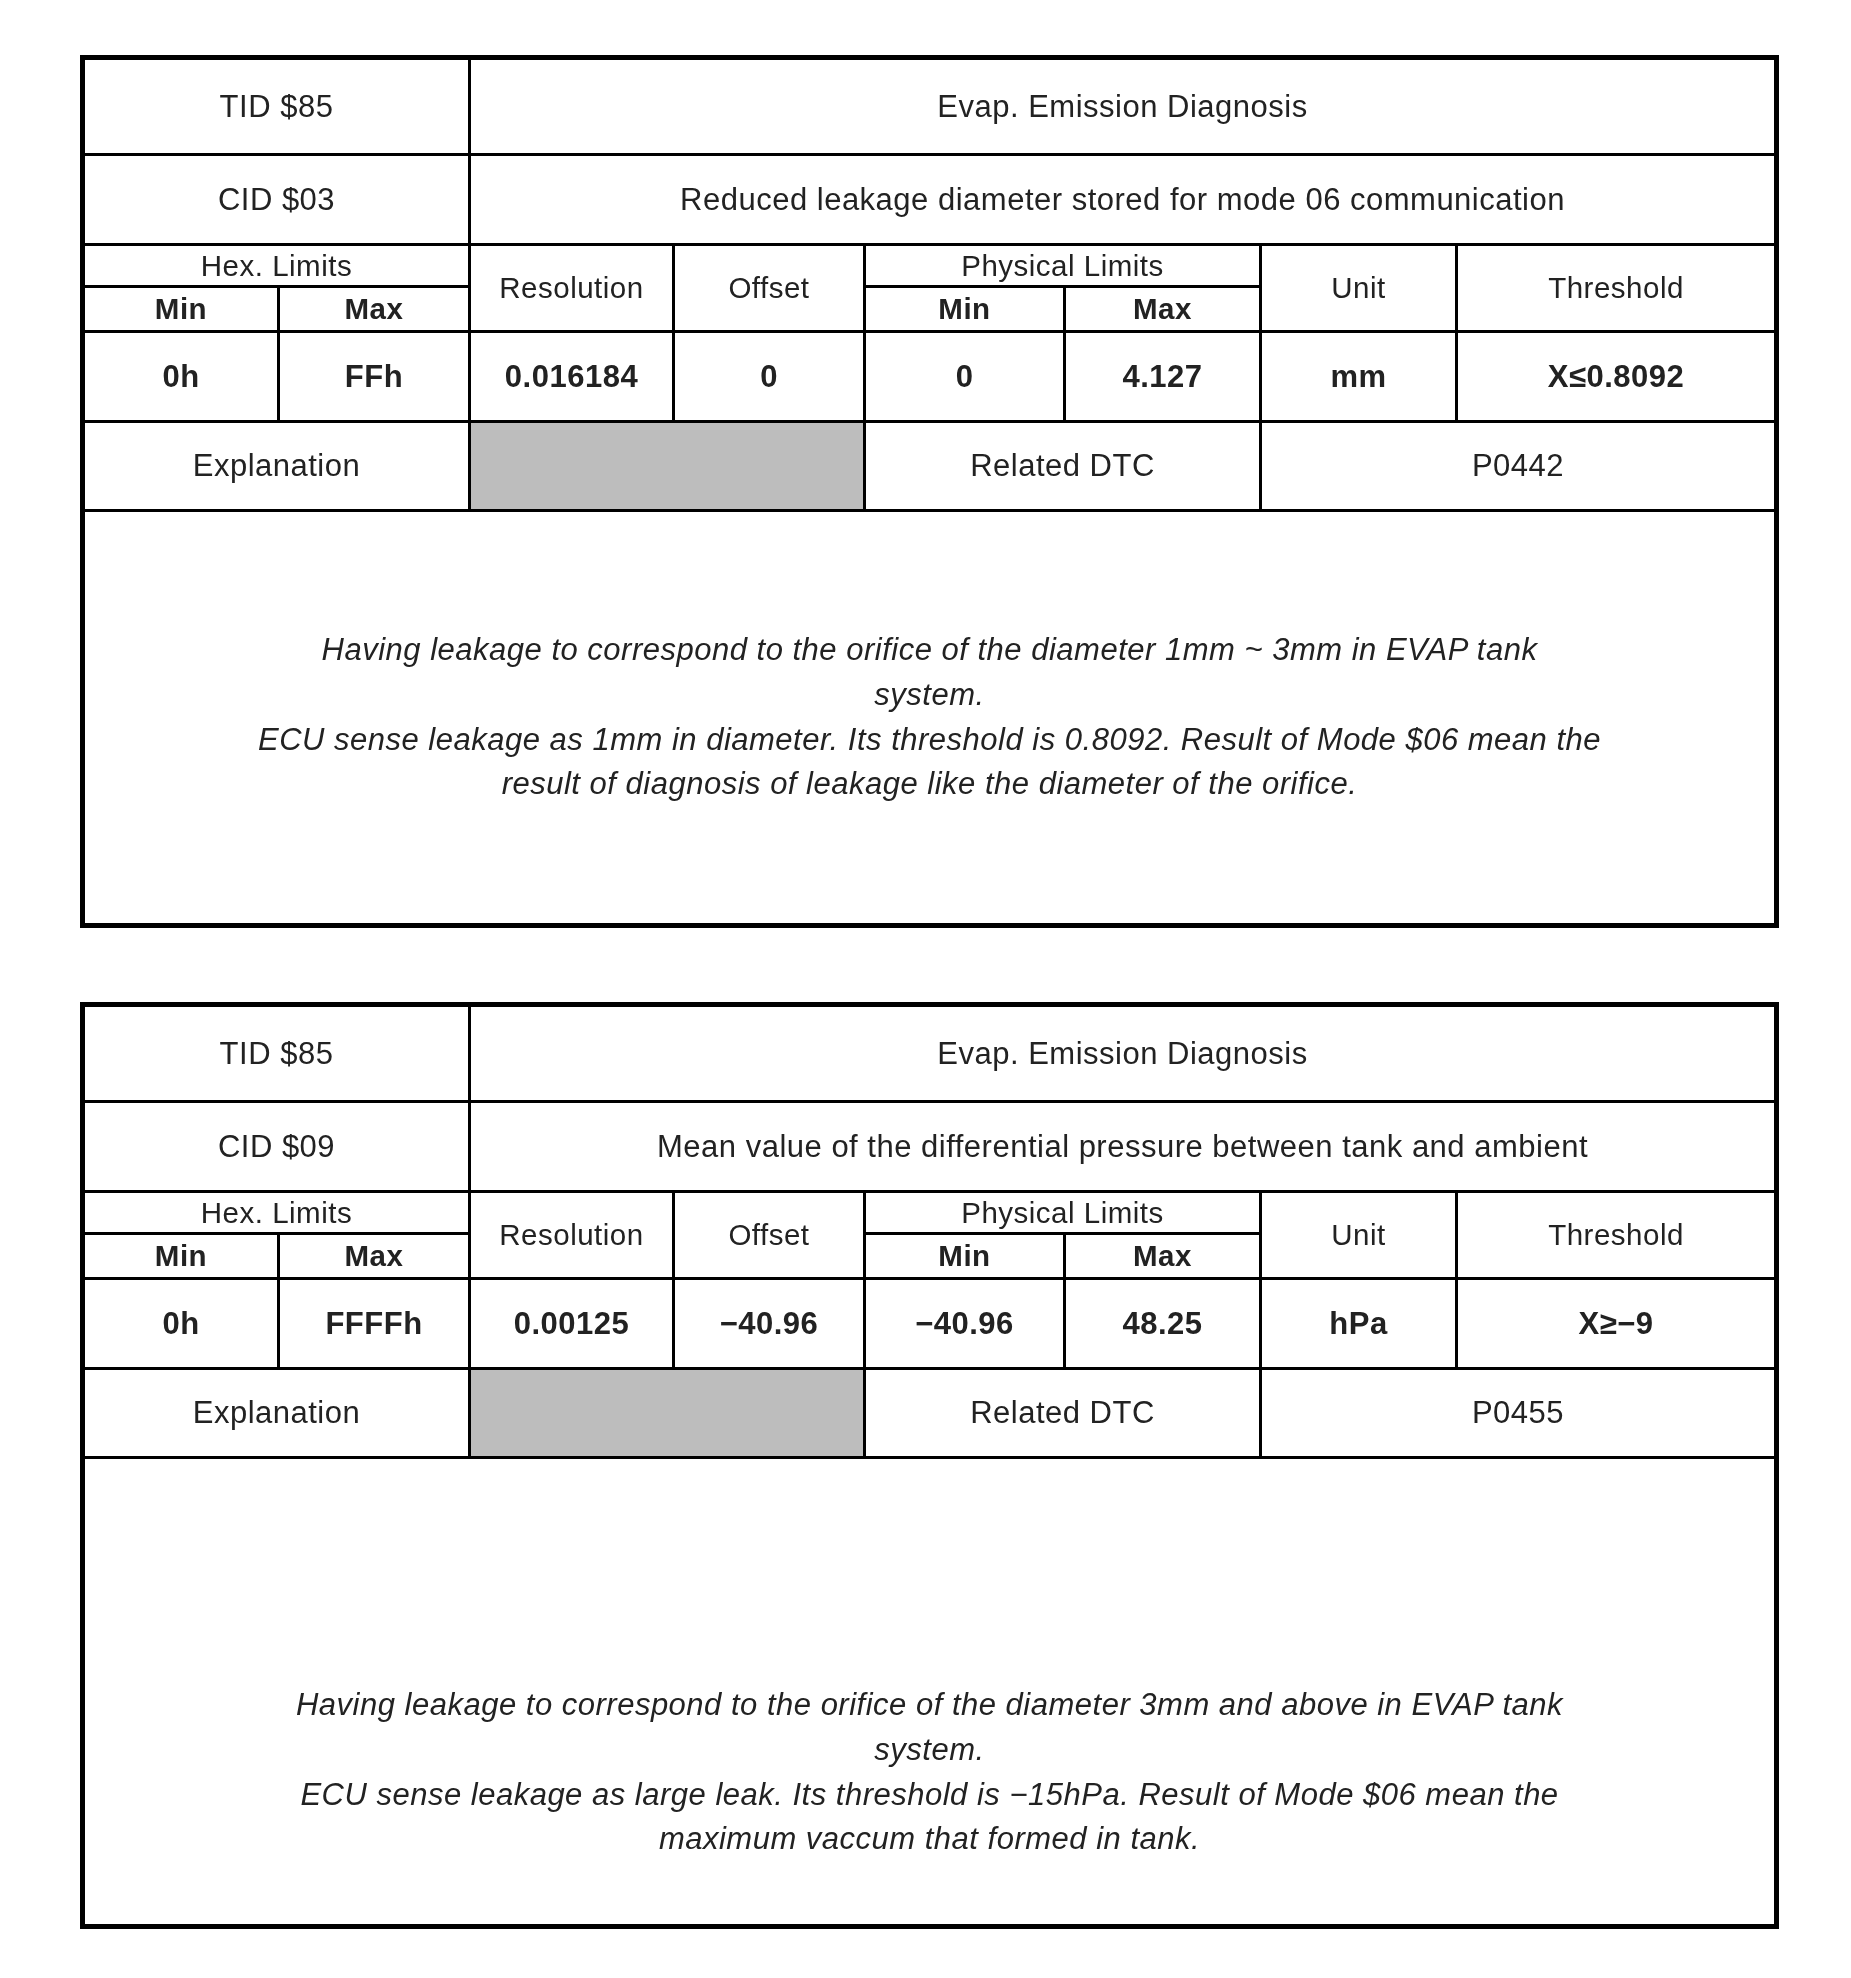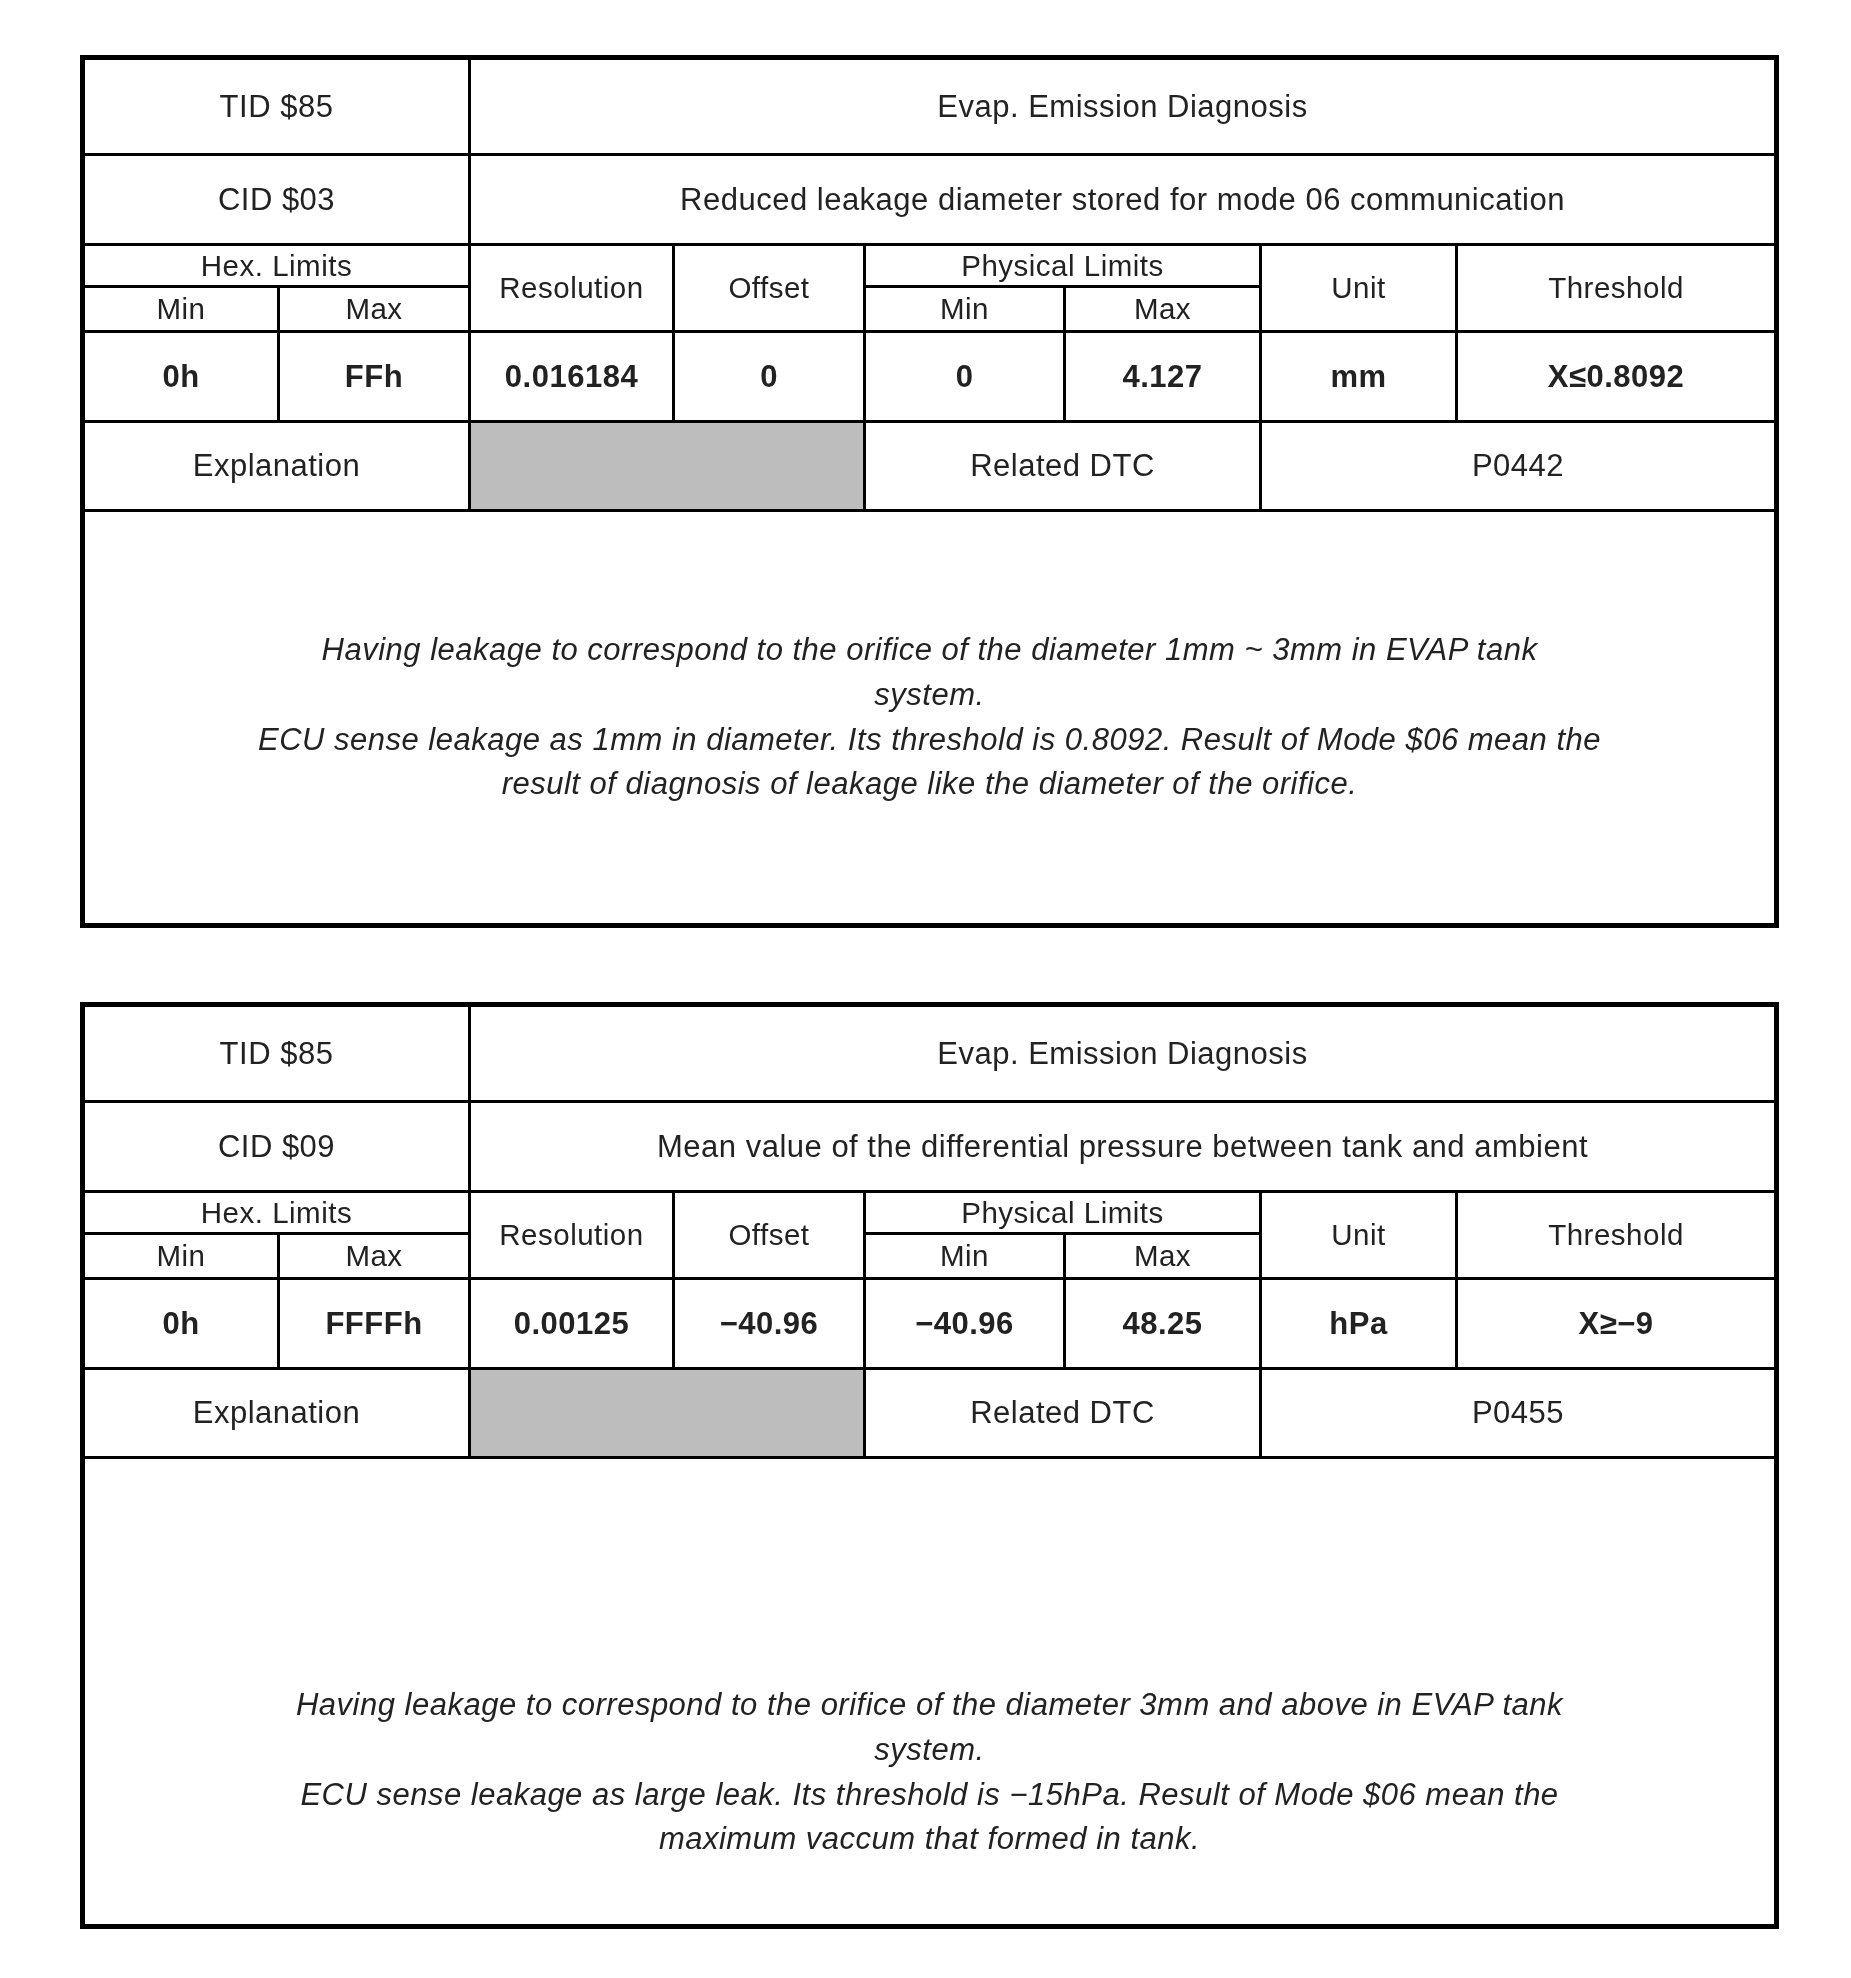--- a/index.html
+++ b/index.html
@@ -39,21 +39,21 @@
   }
   .r-tid td { height: 97px; }
   .r-cid td { height: 90px; }
   .r-hdr-top td { height: 42px; font-size: 29.5px; }
   .r-hdr-sub td { height: 45px; font-size: 29.5px; }
   .r-val td { height: 90px; font-weight: bold; }
   .r-expl td { height: 89px; text-align: center; }
   .t1 .r-text td { height: 415px; }
   .t2 .r-text td { height: 469px; }
   .thin-b { border-bottom-width: 1.7px; }
-  .thin-t { border-top-width: 1.7px; }
+  .thin-t { border-top-width: 1.7px; font-weight: bold; }
   .gray { background: #bdbdbd; }
   .text-cell {
     text-align: left;
     vertical-align: top;
     white-space: pre-line;
     padding: 132px 12px 0 7px;
     font-size: 32px;
     line-height: 1.45;
     letter-spacing: 0.7px;
     font-style: italic;

